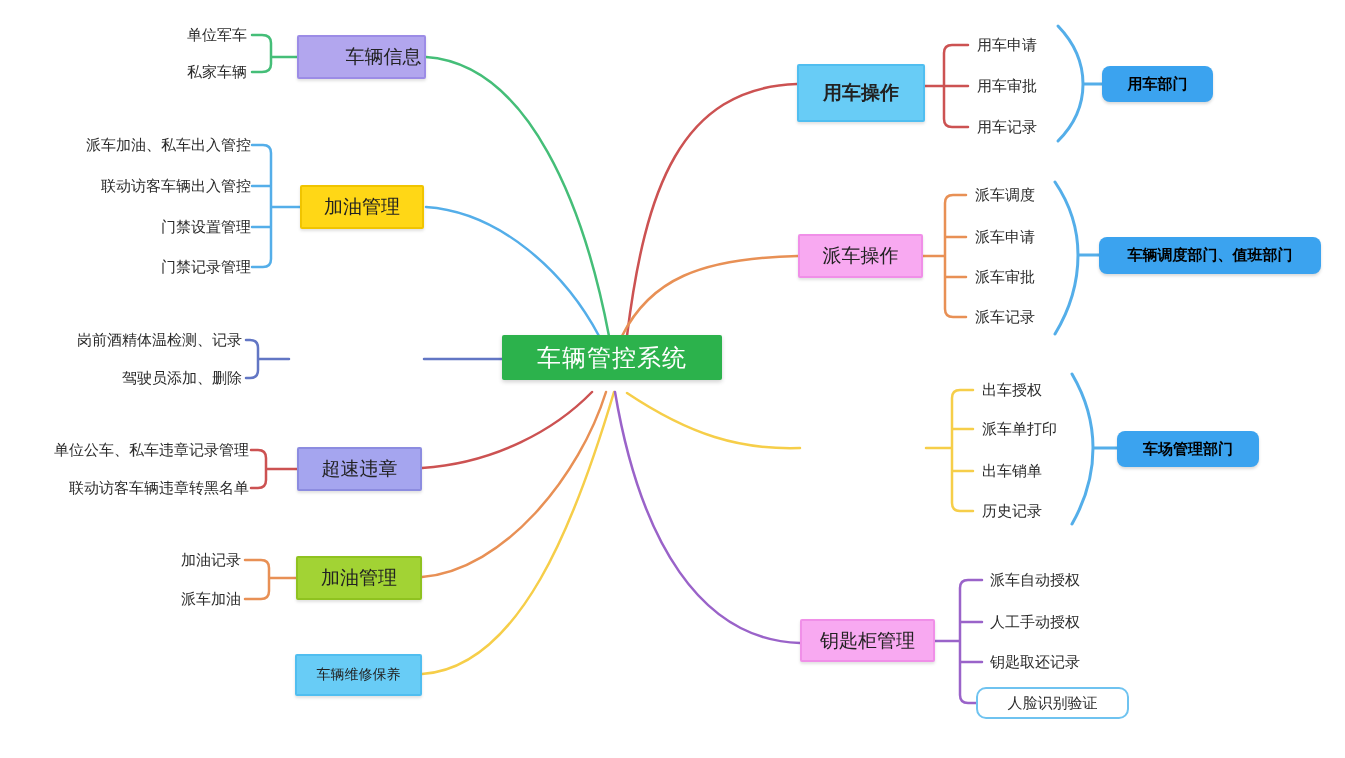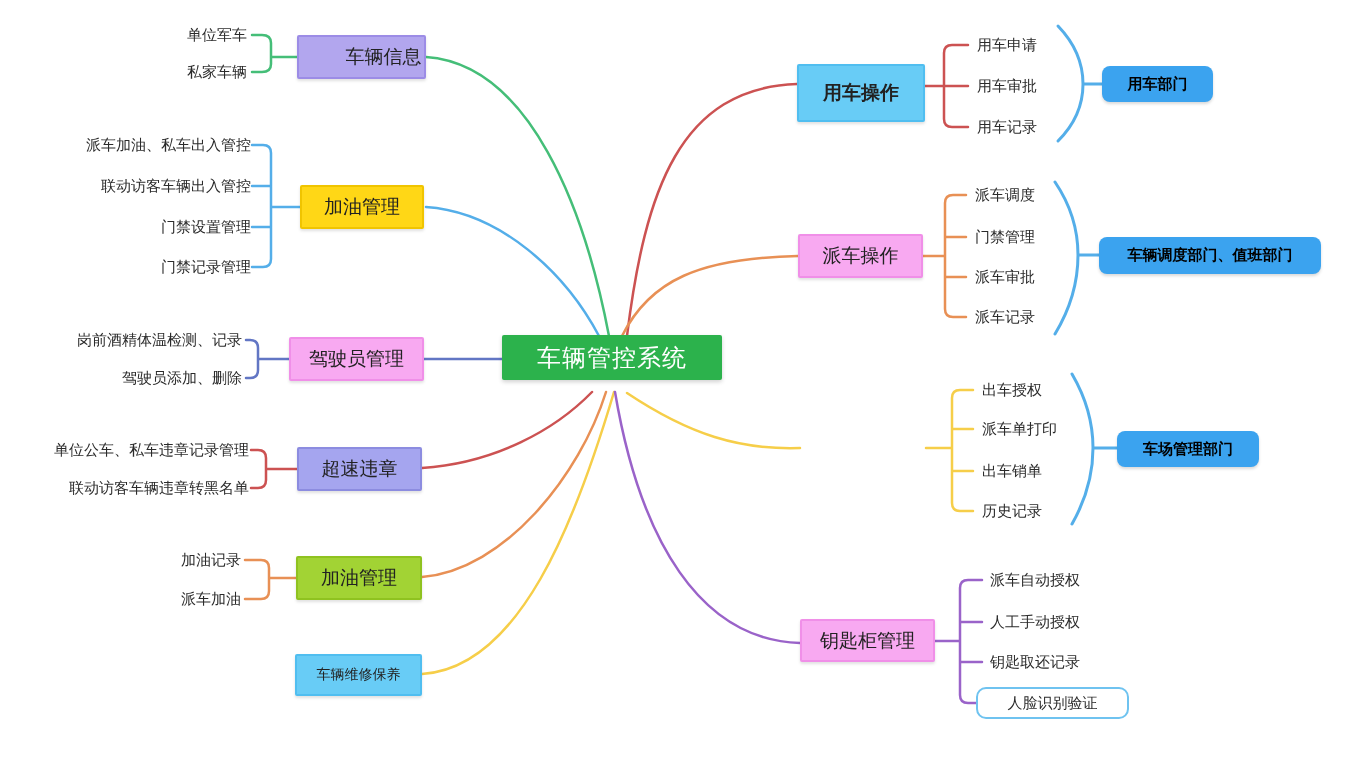--- a/index.html
+++ b/index.html
@@ -67,21 +67,20 @@
 
     <path stroke-width="3" d="M 1058 26 Q 1083 52 1083 84 Q 1083 116 1058 141 M 1083 84 H 1102" stroke="#54AEE9"></path>
     <path stroke-width="3" d="M 1055 182 Q 1078 216 1078 255 Q 1078 296 1055 334 M 1078 255 H 1099" stroke="#54AEE9"></path>
     <path stroke-width="3" d="M 1072 374 Q 1093 410 1093 448 Q 1093 487 1072 524 M 1093 448 H 1117" stroke="#54AEE9"></path>
   </svg>
 
   <div class="central" style="left: 502px; top: 335px; width: 220px; height: 45px; background-color: rgb(44, 178, 76);">车辆管控系统</div>
 
   <div class="topic-box" style="left: 297px; top: 35px; width: 129px; height: 44px; background-color: rgb(178, 166, 238); border-color: rgb(156, 140, 230); padding-left: 44px;">车辆信息</div>
   <div class="topic-box" style="left: 300px; top: 185px; width: 124px; height: 44px; background-color: rgb(255, 215, 22); border-color: rgb(240, 196, 0);">加油管理</div>
-  <div class="topic-box" style="left: 289px; top: 337px; width: 135px; height: 44px; background-color: rgb(248, 169, 241); border-color: rgb(240, 143, 232);">驾驶员管理</div>
   <div class="topic-box" style="left: 297px; top: 447px; width: 125px; height: 44px; background-color: rgb(165, 165, 239); border-color: rgb(140, 140, 224);">超速违章</div>
   <div class="topic-box" style="left: 296px; top: 556px; width: 126px; height: 44px; background-color: rgb(162, 211, 52); border-color: rgb(143, 194, 32);">加油管理</div>
   <div class="topic-box small" style="left: 295px; top: 654px; width: 127px; height: 42px; background-color: rgb(104, 204, 246); border-color: rgb(80, 190, 240);">车辆维修保养</div>
 
   <div class="child-label right-align" style="right:1098px;top:25px;">单位军车</div>
   <div class="child-label right-align" style="right:1098px;top:62px;">私家车辆</div>
 
   <div class="child-label right-align" style="right:1094px;top:135px;">派车加油、私车出入管控</div>
   <div class="child-label right-align" style="right:1094px;top:176px;">联动访客车辆出入管控</div>
   <div class="child-label right-align" style="right:1094px;top:217px;">门禁设置管理</div>
@@ -98,21 +97,21 @@
 
   <div class="topic-box" style="left: 797px; top: 64px; width: 128px; height: 58px; background-color: rgb(104, 204, 246); border-color: rgb(80, 190, 240); font-weight: bold;">用车操作</div>
   <div class="topic-box" style="left: 798px; top: 234px; width: 125px; height: 44px; background-color: rgb(248, 169, 241); border-color: rgb(240, 143, 232);">派车操作</div>
   <div class="topic-box" style="left: 800px; top: 619px; width: 135px; height: 43px; background-color: rgb(248, 169, 241); border-color: rgb(240, 143, 232);">钥匙柜管理</div>
 
   <div class="child-label" style="left:977px;top:35px;">用车申请</div>
   <div class="child-label" style="left:977px;top:76px;">用车审批</div>
   <div class="child-label" style="left:977px;top:117px;">用车记录</div>
 
   <div class="child-label" style="left:975px;top:185px;">派车调度</div>
-  <div class="child-label" style="left:975px;top:227px;">门禁管理</div>
+  <div class="child-label" style="left:975px;top:227px;">派车申请</div>
   <div class="child-label" style="left:975px;top:267px;">派车审批</div>
   <div class="child-label" style="left:975px;top:307px;">派车记录</div>
 
   <div class="child-label" style="left:982px;top:380px;">出车授权</div>
   <div class="child-label" style="left:982px;top:419px;">派车单打印</div>
   <div class="child-label" style="left:982px;top:461px;">出车销单</div>
   <div class="child-label" style="left:982px;top:501px;">历史记录</div>
 
   <div class="child-label" style="left:990px;top:570px;">派车自动授权</div>
   <div class="child-label" style="left:990px;top:612px;">人工手动授权</div>

